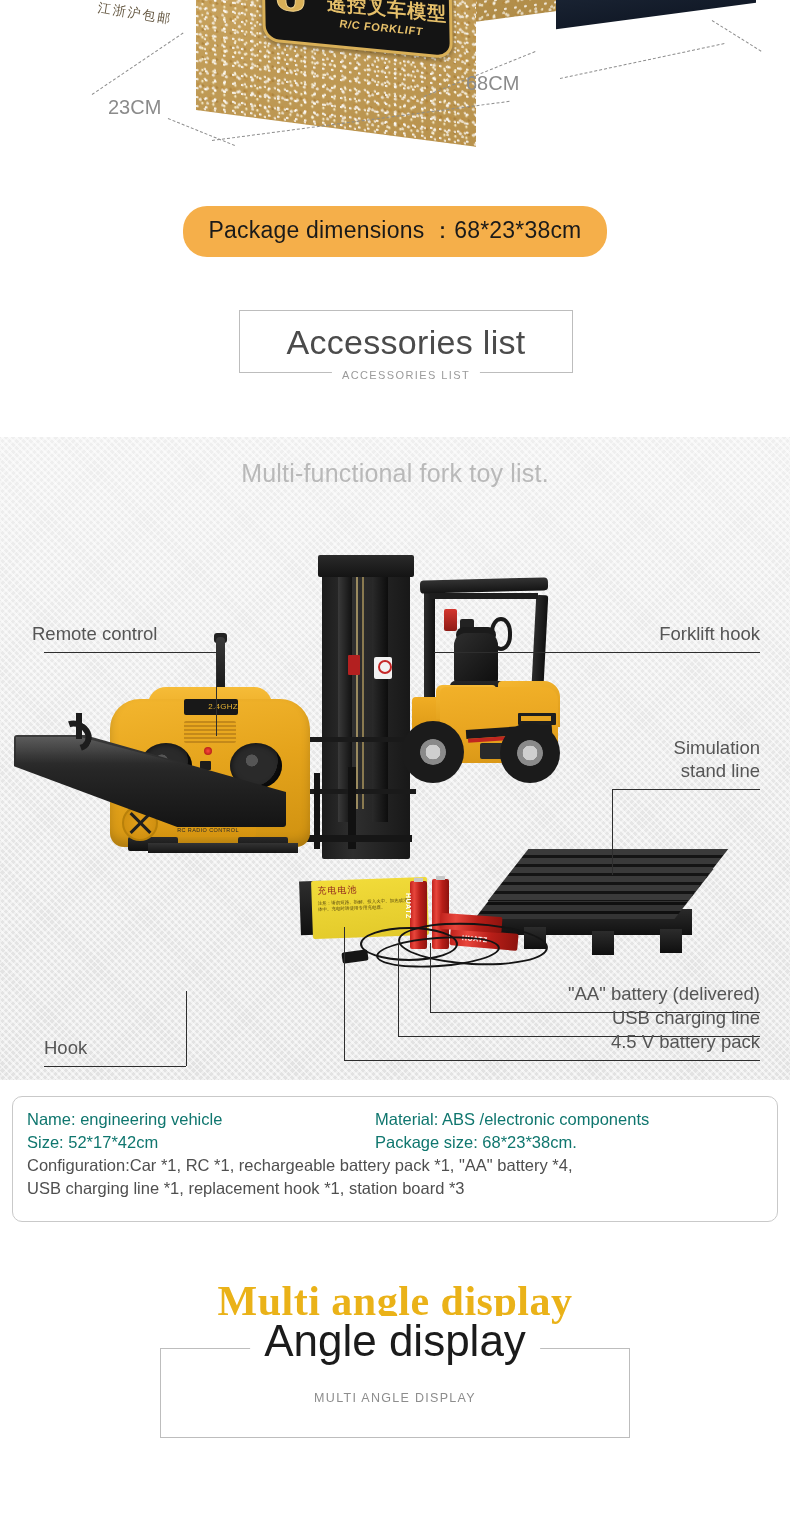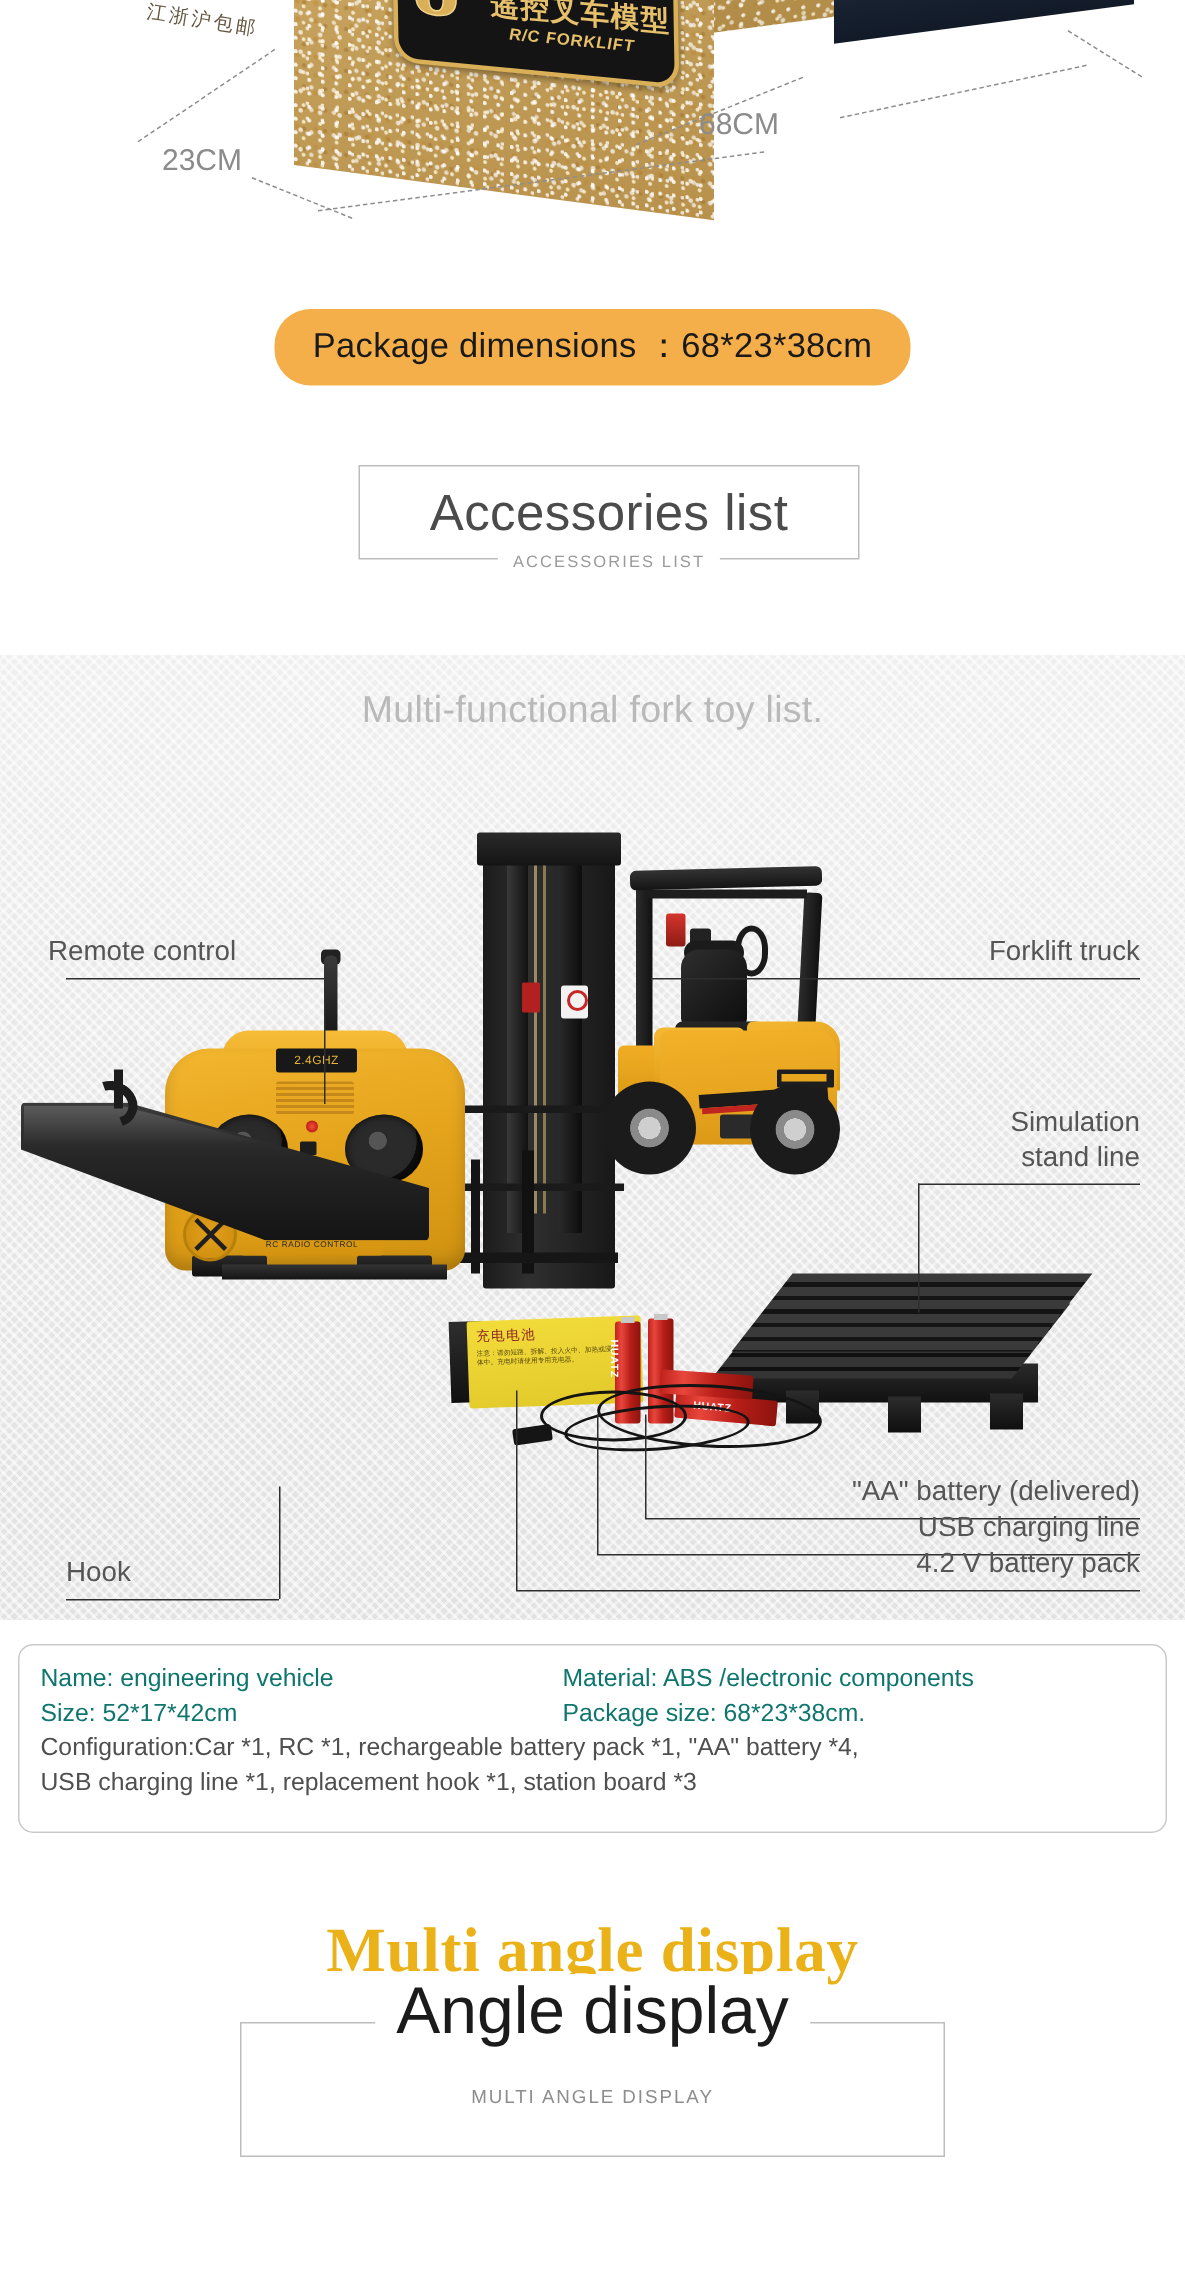--- a/index.html
+++ b/index.html
@@ -223,21 +223,21 @@
     box-shadow:inset 0 -6px 10px rgba(0,0,0,.18); }
   .rc-top { left:148px; top:250px; width:124px; height:36px;
     background:linear-gradient(180deg,#f6bc38,#e8a720); border-radius:18px 18px 0 0; }
   .rc-ant { left:216px; top:200px; width:9px; height:56px;
     background:linear-gradient(180deg,#3a3a3a,#171717); border-radius:4px; }
   .rc-ant-tip { left:214px; top:196px; width:13px; height:10px;
     background:#222; border-radius:3px; }
   .rc-screen { left:184px; top:262px; width:54px; height:16px;
     background:#181818; border-radius:2px; }
   .rc-screen-t { position:absolute; left:0; top:0; width:54px; line-height:16px;
-    text-align:center; font-size:8px; color:#e8b534; letter-spacing:.3px; }
+    text-align:right; font-size:8px; color:#e8b534; letter-spacing:.3px; }
   .rc-grill { left:184px; top:284px; width:52px; height:22px;
     background:repeating-linear-gradient(180deg,#c4891a 0 2px, #e9a81f 2px 4px);
     border-radius:2px; }
   .stick { position:absolute; border-radius:50%;
     background:radial-gradient(circle at 42% 38%, #555 0 14%, #2a2a2a 15% 62%, #0d0d0d 63% 100%);
     box-shadow:inset 0 0 6px rgba(0,0,0,.8); }
   .stick-l { left:140px; top:306px; width:52px; height:46px; }
   .stick-r { left:230px; top:306px; width:52px; height:46px; }
   .rc-led { left:204px; top:310px; width:8px; height:8px;
     background:radial-gradient(circle,#ff4a3d,#9b1109); border-radius:50%; }
@@ -488,37 +488,37 @@
 
   <div class="prod cable" style="left:360px; top:490px; width:98px; height:34px;"></div>
   <div class="prod cable" style="left:376px; top:500px; width:124px; height:30px; transform:rotate(-4deg);"></div>
   <div class="prod cable" style="left:398px; top:486px; width:150px; height:42px; transform:rotate(3deg);"></div>
   <div class="prod cable-plug" style="left:342px; top:514px; width:26px; height:11px; transform:rotate(-8deg);"></div>
 
   <div class="callout" style="left:32px; top:186px;">Remote control</div>
   <div class="cline h" style="left:44px; top:215px; width:172px;"></div>
   <div class="cline v" style="left:216px; top:215px; height:84px;"></div>
 
-  <div class="callout r" style="left:560px; top:186px; width:200px;">Forklift truck</div>
+  <div class="callout r" style="left:560px; top:186px; width:200px;">Forklift hook</div>
   <div class="cline h" style="left:434px; top:215px; width:326px;"></div>
 
   <div class="callout r" style="left:560px; top:300px; width:200px;">Simulation</div>
   <div class="callout r" style="left:560px; top:323px; width:200px;">stand line</div>
   <div class="cline h" style="left:612px; top:352px; width:148px;"></div>
   <div class="cline v" style="left:612px; top:352px; height:86px;"></div>
 
   <div class="callout r" style="left:500px; top:546px; width:260px;">"AA" battery (delivered)</div>
   <div class="cline h" style="left:430px; top:575px; width:330px;"></div>
   <div class="cline v" style="left:430px; top:506px; height:69px;"></div>
 
   <div class="callout r" style="left:520px; top:570px; width:240px;">USB charging line</div>
   <div class="cline h" style="left:398px; top:599px; width:362px;"></div>
   <div class="cline v" style="left:398px; top:506px; height:93px;"></div>
 
-  <div class="callout r" style="left:520px; top:594px; width:240px;">4.2 V battery pack</div>
+  <div class="callout r" style="left:520px; top:594px; width:240px;">4.5 V battery pack</div>
   <div class="cline h" style="left:344px; top:623px; width:416px;"></div>
   <div class="cline v" style="left:344px; top:490px; height:133px;"></div>
 
   <div class="callout" style="left:44px; top:600px;">Hook</div>
   <div class="cline h" style="left:44px; top:629px; width:142px;"></div>
   <div class="cline v" style="left:186px; top:554px; height:75px;"></div>
 
 </div>
 
 <div class="spec-box">

